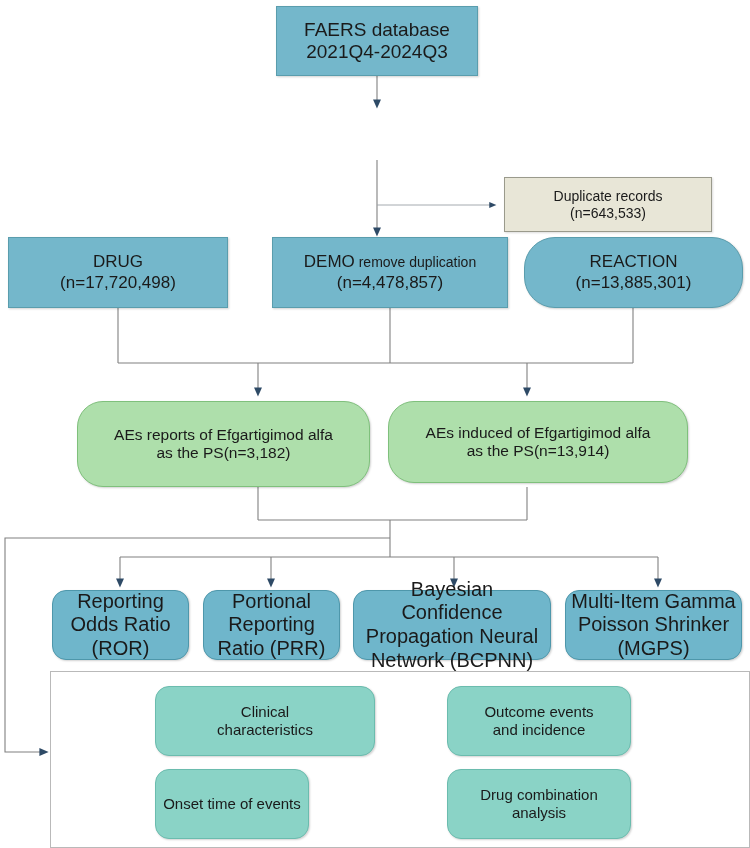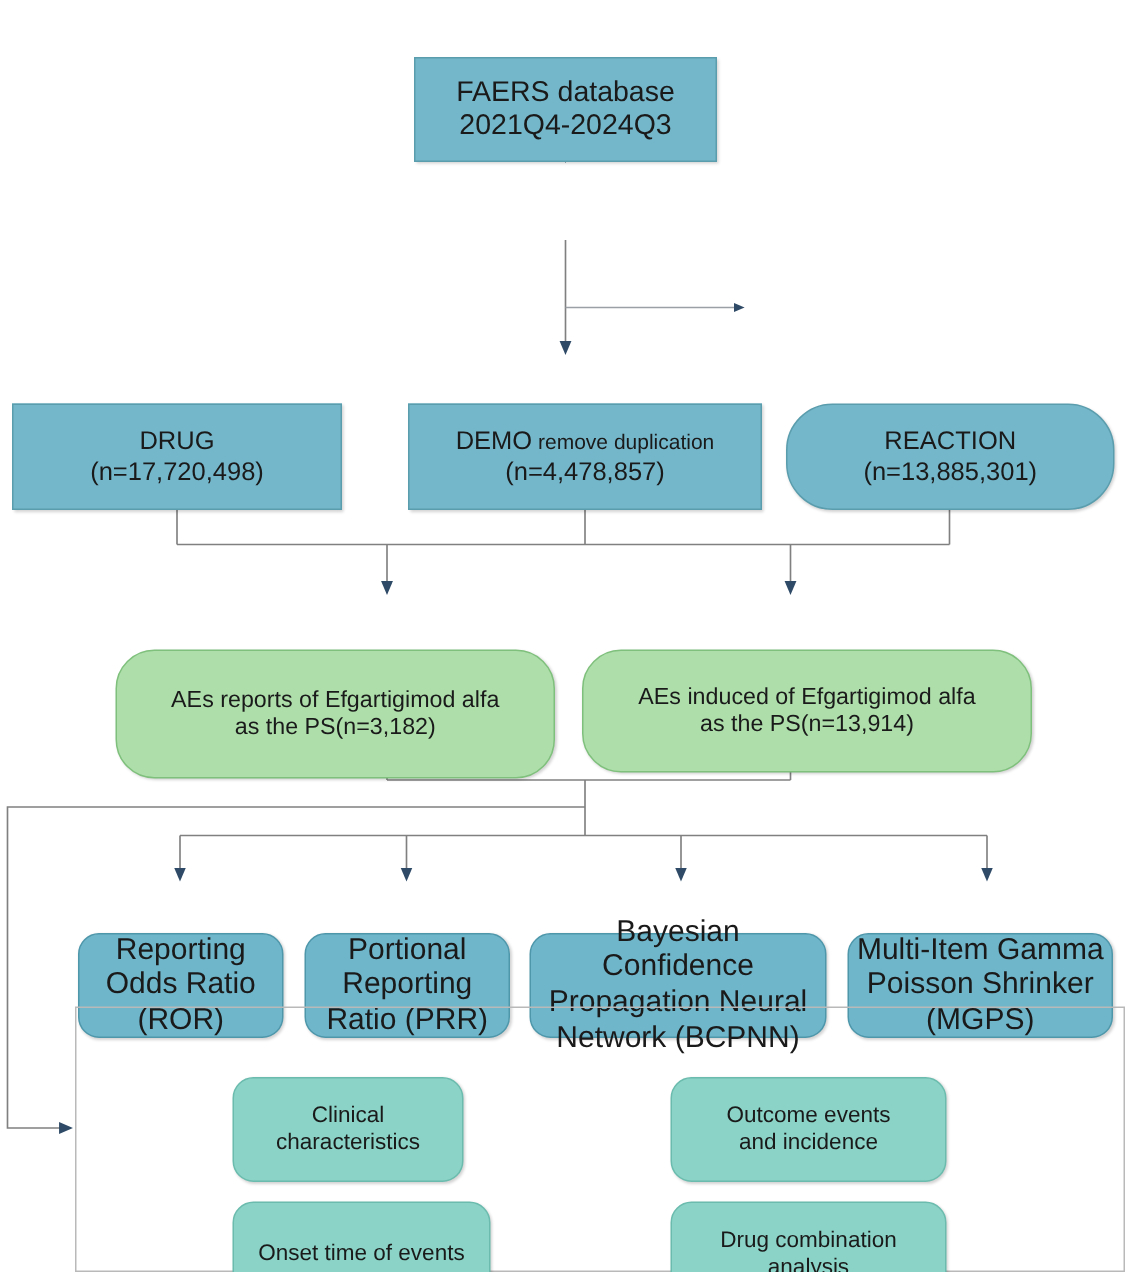--- a/index.html
+++ b/index.html
@@ -25,21 +25,20 @@
     pointer-events: none;
   }
   .node {
     position: absolute;
     display: flex;
     align-items: center;
     justify-content: flex-end;
     text-align: center;
     line-height: 1.18;
     box-shadow: 1px 1px 2px rgba(0,0,0,0.18);
-    margin-top: 32px;
   }
   .node .lbl { display: block; width: 100%; padding: 0 4px; }
 
   .rect-blue {
     background: #74b7cb;
     border: 1px solid #5a9dad;
     font-size: 19px;
   }
   .rect-beige {
     background: #e8e6d7;
@@ -120,20 +119,26 @@
   </svg>
 
   <div class="node rect-blue" style="left:276px; top:6px; width:202px; height:70px;">
     <span class="lbl">
       <span>FAERS database</span><br>
       <span>2021Q4-2024Q3</span>
     </span>
   </div>
 
 
+  <div class="node rect-beige" style="left:504px; top:177px; width:208px; height:55px;">
+    <span class="lbl">
+      <span>Duplicate records</span><br>
+      <span>(n=643,533)</span>
+    </span>
+  </div>
 
   <div class="node rect-blue" style="left:8px; top:237px; width:220px; height:71px; font-size:17px;">
     <span class="lbl">
       <span>DRUG</span><br>
       <span>(n=17,720,498)</span>
     </span>
   </div>
 
   <div class="node rect-blue" style="left:272px; top:237px; width:236px; height:71px; font-size:17px;">
     <span class="lbl">
@@ -190,35 +195,35 @@
   <div class="node round-blue" style="left:565px; top:590px; width:177px; height:70px;">
     <span class="lbl">
       <span>Multi-Item Gamma</span><br>
       <span>Poisson Shrinker</span><br>
       <span>(MGPS)</span>
     </span>
   </div>
 
   <div class="container-box" style="left:50px; top:671px; width:700px; height:177px;"></div>
 
-  <div class="node round-teal" style="left:155px; top:686px; width:154px; height:70px;">
+  <div class="node round-teal" style="left:155px; top:686px; width:220px; height:70px;">
     <span class="lbl">
       <span>Clinical</span><br>
       <span>characteristics</span>
     </span>
   </div>
 
   <div class="node round-teal" style="left:447px; top:686px; width:184px; height:70px;">
     <span class="lbl">
       <span>Outcome events</span><br>
       <span>and incidence</span>
     </span>
   </div>
 
-  <div class="node round-teal" style="left:155px; top:769px; width:172px; height:70px;">
+  <div class="node round-teal" style="left:155px; top:769px; width:154px; height:70px;">
     <span class="lbl">Onset time of events</span>
   </div>
 
   <div class="node round-teal" style="left:447px; top:769px; width:184px; height:70px;">
     <span class="lbl">
       <span>Drug combination</span><br>
       <span>analysis</span>
     </span>
   </div>
 

